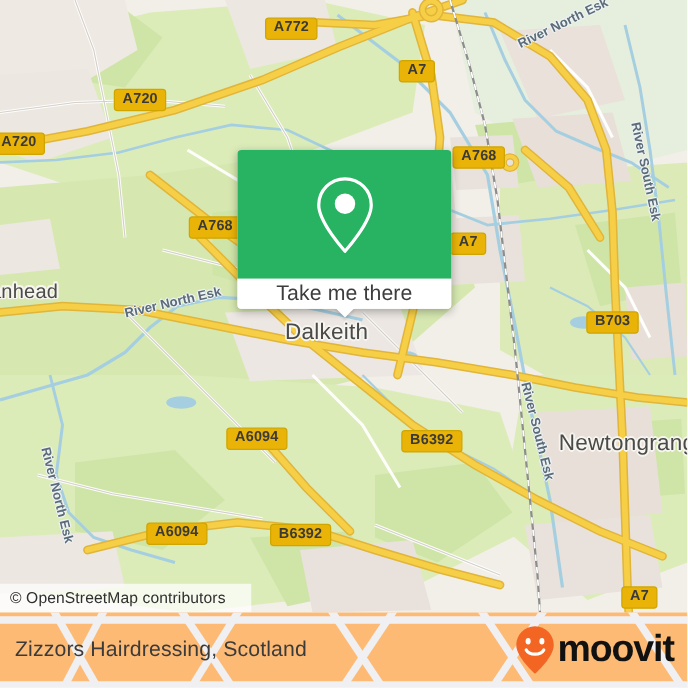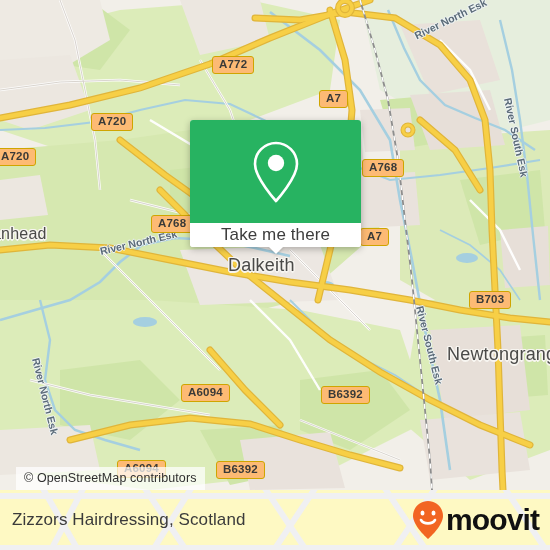--- a/index.html
+++ b/index.html
@@ -60,40 +60,39 @@
     color: #5b6b78;
     font-size: 10.5px;
     font-weight: 600;
     text-shadow:
       -1px 0 #eef3f5, 1px 0 #eef3f5, 0 -1px #eef3f5, 0 1px #eef3f5;
   }
 
   
   .shield {
     position: absolute;
-    background: #fdba74;
+    background: #eab308;
     border: 1.4px solid #cfa500;
     border-radius: 3px;
     color: #3a3a38;
     font-size: 11.5px;
     font-weight: 700;
     padding: 1px 6px 2px 6px;
     line-height: 13px;
     letter-spacing: 0.2px;
     white-space: nowrap;
     box-sizing: border-box;
-    margin-top: 42px;
   }
 
   
   #osm-attr {
     position: absolute;
-    left: 16px;
+    left: 0;
     bottom: 0;
-    padding: 4px 8px 5px 8px;
+    padding: 4px 20px 5px 8px;
     font-size: 12.5px;
     color: #2f2f2f;
     background: rgba(255,255,255,0.72);
     letter-spacing: 0.1px;
   }
 
   
   #poi-card {
     position: absolute;
     left: 190px;
@@ -138,21 +137,21 @@
     filter: drop-shadow(0 2px 1px rgba(0,0,0,0.12));
   }
 
   
   #footer {
     position: absolute;
     left: 0;
     top: 490px;
     width: 550px;
     height: 60px;
-    background: #fef9c3;
+    background: #fdba74;
     overflow: hidden;
     text-align: right;
   }
   #footer-watermark {
     position: absolute;
     left: 0; top: -14px;
     width: 550px;
     height: 90px;
     opacity: 1;
   }

